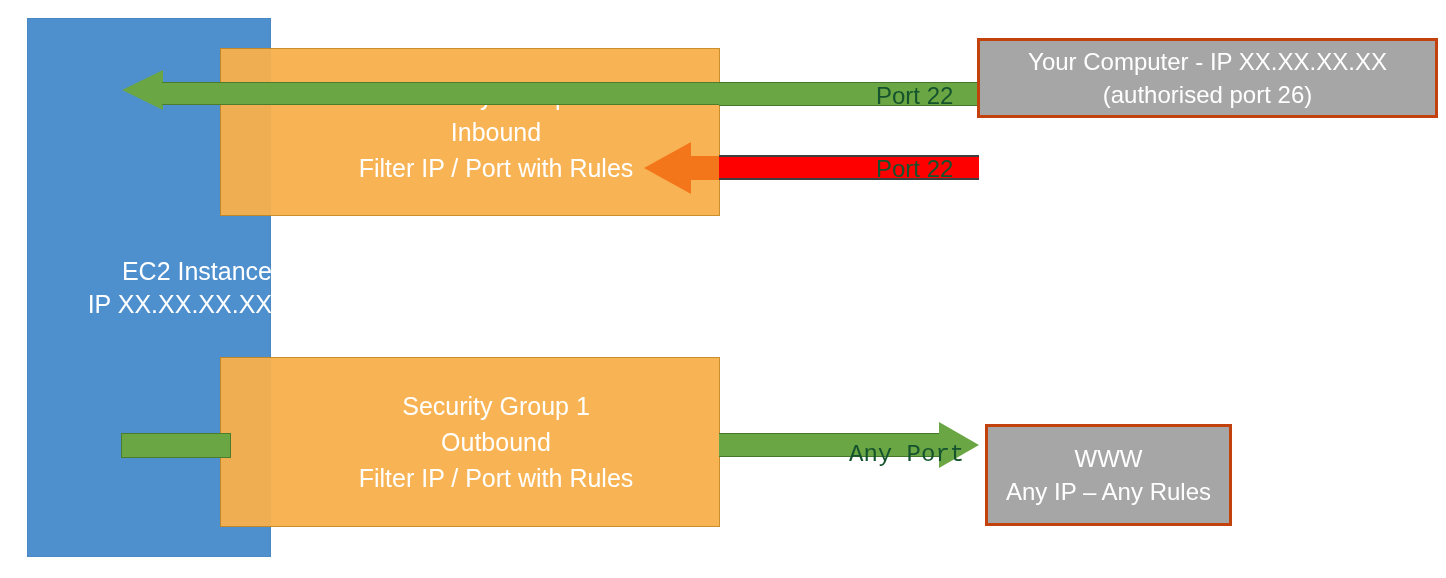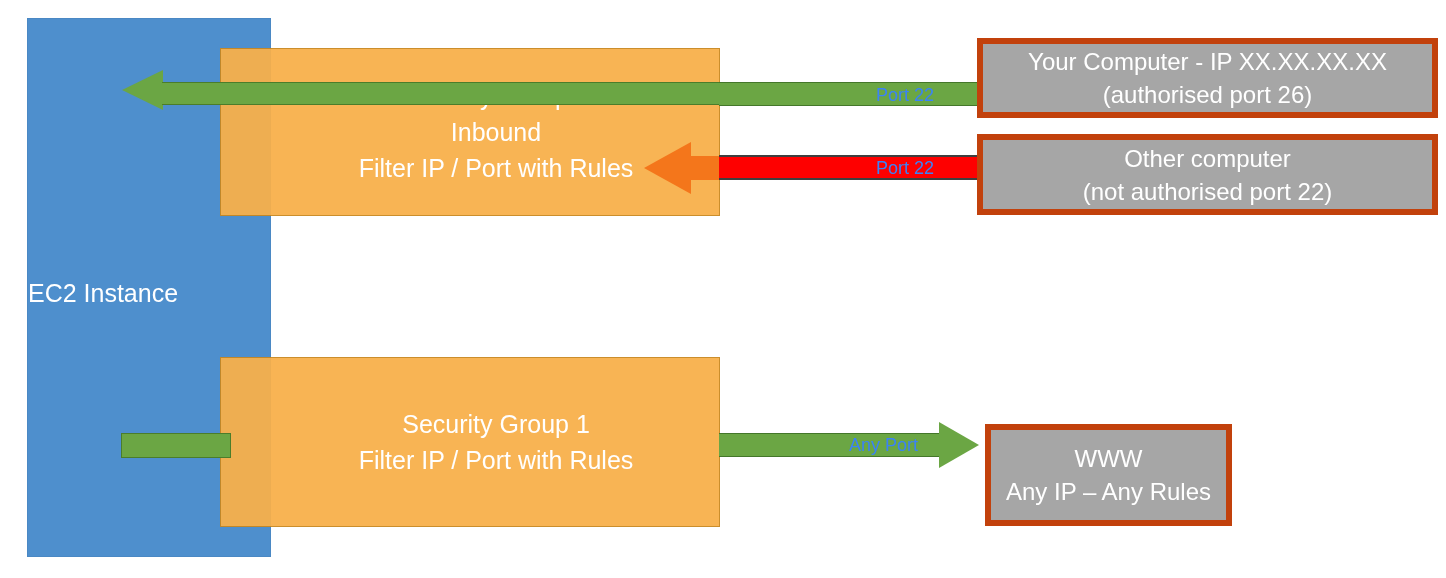--- a/index.html
+++ b/index.html
@@ -25,23 +25,23 @@
     top: 18px;
     width: 244px;
     height: 539px;
     background: #4e8fcd;
     border: 1px solid #4a88c4;
     box-sizing: border-box;
   }
   .ec2-label {
     position: absolute;
     left: 0;
-    top: 258px;
+    top: 236px;
     width: 244px;
-    text-align: left;
+    text-align: right;
     color: #ffffff;
     font-size: 25px;
     line-height: 33px;
     white-space: nowrap;
   }
 
   
   .sg-box {
     position: absolute;
     background: #f8b04a;
@@ -193,35 +193,35 @@
     right: 0;
     top: 0;
     width: 40px;
     height: 46px;
     background: #6ba644;
     clip-path: polygon(0% 0%, 100% 50%, 0% 100%);
   }
 
   .bar-label {
     position: absolute;
-    color: #3b82f6;
-    font-size: 18px;
+    color: #14532d;
+    font-size: 24px;
     line-height: 23px;
     white-space: nowrap;
     pointer-events: none;
   }
   .label-port22-green { left: 876px; top: 84px; }
   .label-port22-red   { left: 876px; top: 157px; }
-  .label-anyport      { left: 849px; top: 434px; }
+  .label-anyport      { left: 849px; top: 443px; font-family: Liberation Mono, monospace; }
 
   
   .grey-box {
     position: absolute;
     background: #a6a6a6;
-    border: 6px solid #c2410c;
+    border: 3px solid #c2410c;
     box-sizing: border-box;
     display: flex;
     flex-direction: column;
     align-items: center;
     justify-content: center;
     color: #ffffff;
     font-size: 24px;
     line-height: 33px;
     white-space: nowrap;
     text-align: center;
@@ -247,34 +247,36 @@
   }
 </style>
 </head>
 <body>
 
 <div id="canvas">
 
   <div class="ec2-box">
     <div class="ec2-label">
       <div>EC2 Instance</div>
+      <div>IP XX.XX.XX.XX</div>
     </div>
   </div>
 
   <div class="sg-box sg-inbound">
     <div class="sg-text">
       <div>Security Group 1</div>
       <div>Inbound</div>
       <div>Filter IP / Port with Rules</div>
     </div>
   </div>
 
   <div class="sg-box sg-outbound">
     <div class="sg-text">
       <div>Security Group 1</div>
+      <div>Outbound</div>
       <div>Filter IP / Port with Rules</div>
     </div>
   </div>
 
   <div class="bar arrow-in-green">
     <div class="head"></div>
     <div class="shaft"></div>
   </div>
 
   <div class="bar bar-green-port22"></div>
@@ -294,23 +296,19 @@
     <div class="shaft"></div>
     <div class="head"></div>
   </div>
   <div class="bar-label label-anyport">Any Port</div>
 
   <div class="grey-box grey-your-computer">
     <div>Your Computer - IP XX.XX.XX.XX</div>
     <div>(authorised port 26)</div>
   </div>
 
-  <div class="grey-box grey-other-computer">
-    <div>Other computer</div>
-    <div>(not authorised port 22)</div>
-  </div>
 
   <div class="grey-box grey-www">
     <div>WWW</div>
     <div>Any IP – Any Rules</div>
   </div>
 
 </div>
 
 </body></html>

